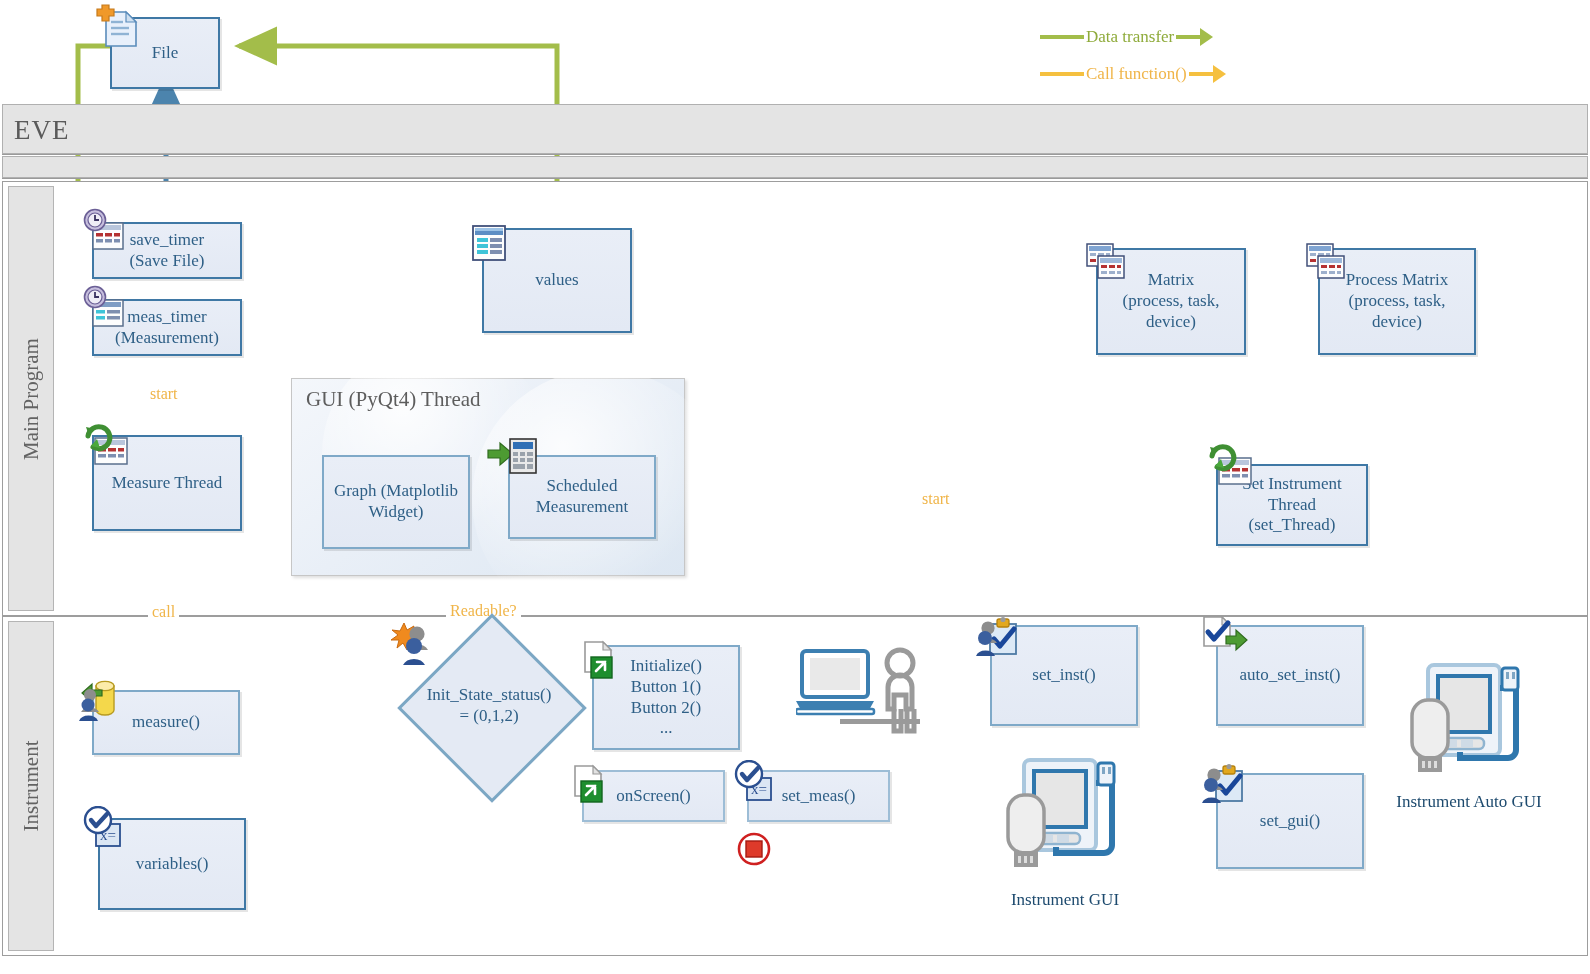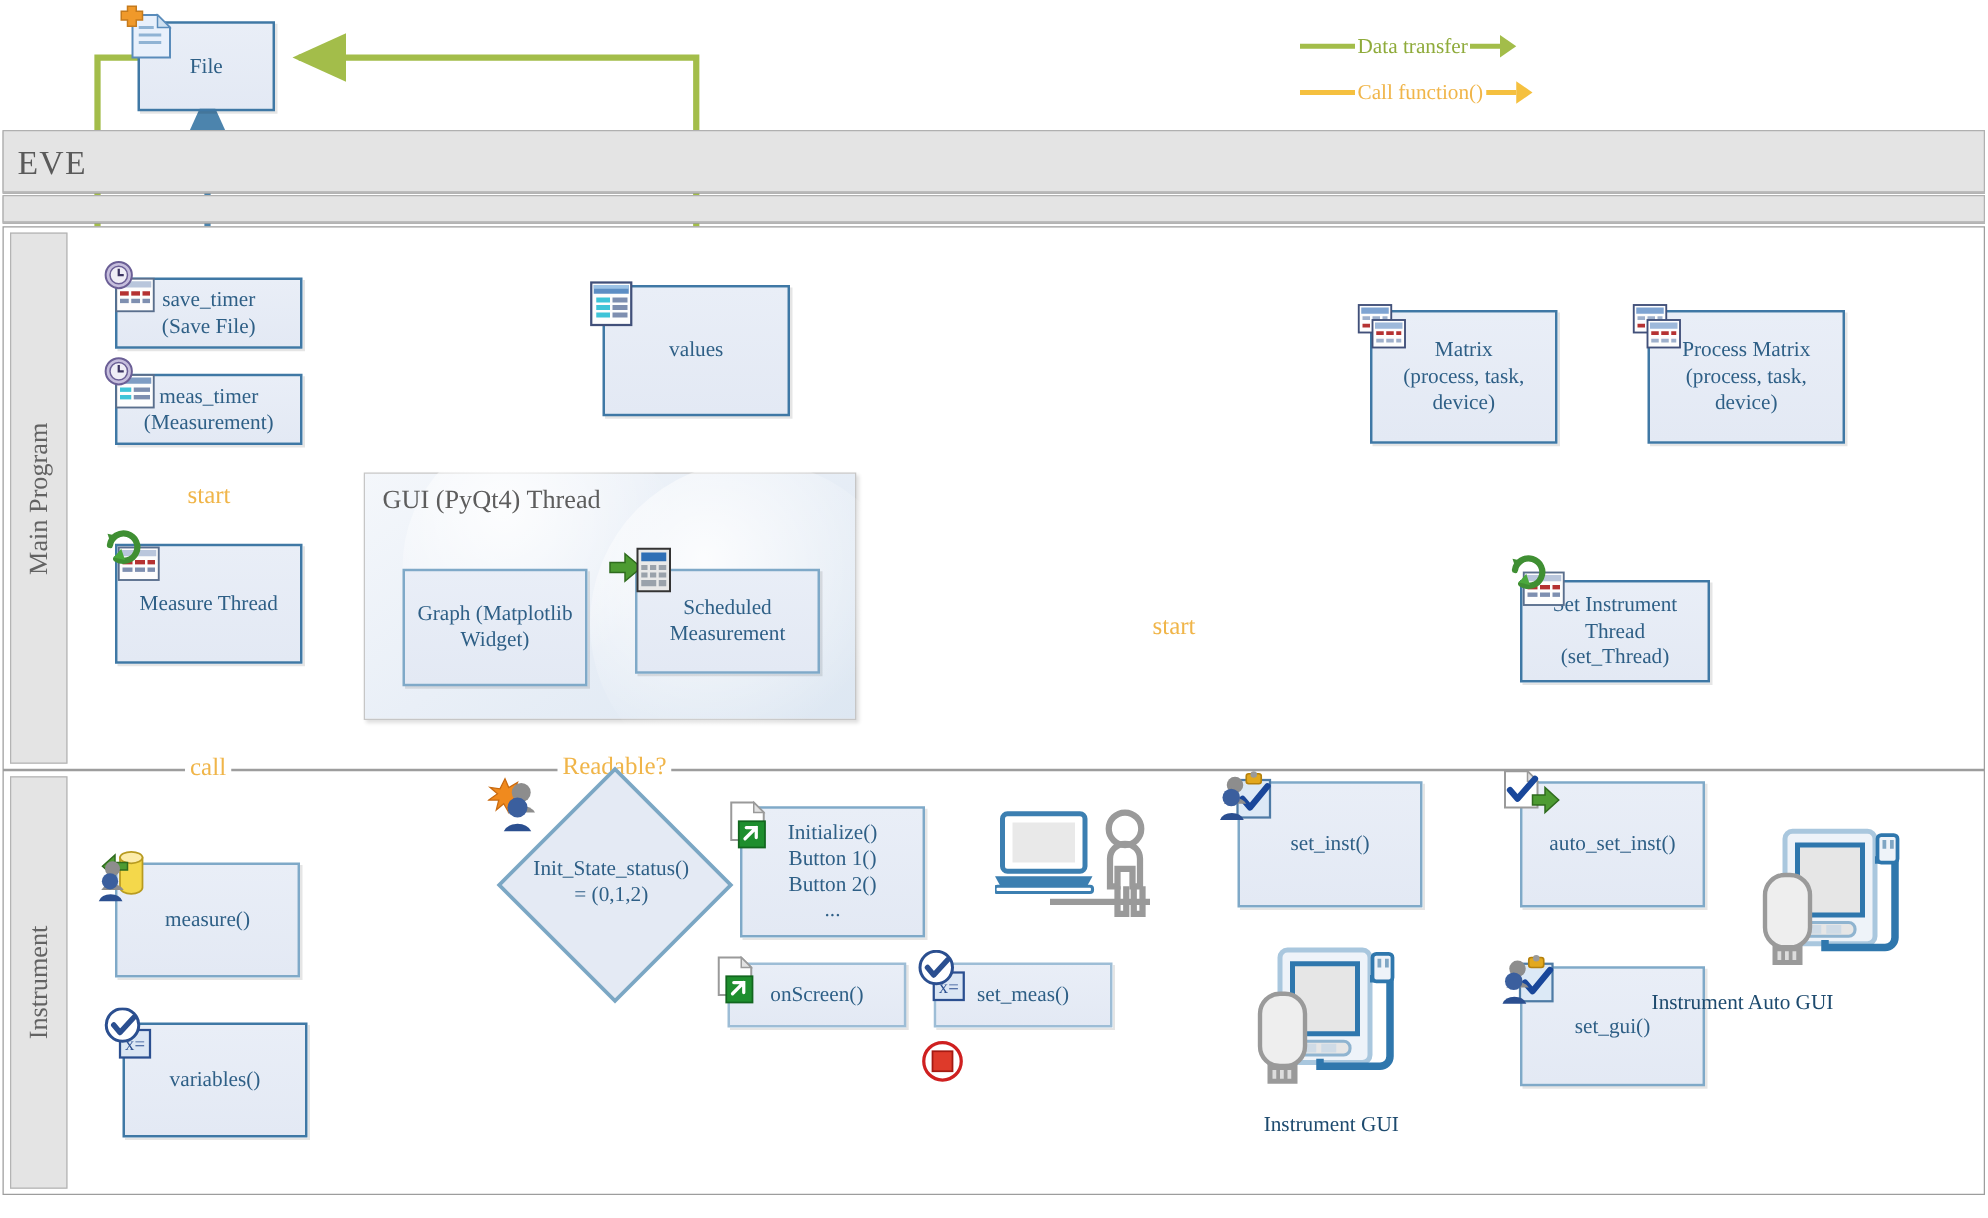--- a/index.html
+++ b/index.html
@@ -38,21 +38,21 @@
 
   
   .group{position:absolute;box-sizing:border-box;
      background:linear-gradient(145deg,#f4f7fb 0%,#e9eff7 45%,#dde7f2 100%);
      border:1px solid #c6c6c6;box-shadow:2px 2px 3px rgba(0,0,0,.13);}
   .group .gtitle{position:absolute;left:14px;top:8px;color:#5d5d5d;font-size:21px;}
   .group .swirl{position:absolute;border-radius:50%;
      background:radial-gradient(circle at 35% 30%,rgba(255,255,255,.85),rgba(255,255,255,0) 62%);}
 
   
-  .elabel{position:absolute;font-size:20px;background:#ffffff;padding:0 4px;}
+  .elabel{position:absolute;font-size:16px;background:#ffffff;padding:0 4px;}
   .elabel.o{color:#f0b549;}
 
   
   .legend-row{position:absolute;display:flex;align-items:center;font-size:17px;}
   .legend-row .seg{height:4px;width:44px;}
   .legend-row .lbl{padding:0 2px;}
   .legend-row .tip{width:0;height:0;border-top:9px solid transparent;
      border-bottom:9px solid transparent;}
 
   
@@ -372,21 +372,21 @@
     <g fill="#7e8fb0">
         <rect x="18" y="36" width="8" height="3.5"></rect>
         <rect x="28" y="36" width="8" height="3.5"></rect>
         <rect x="38" y="36" width="6" height="3.5"></rect>
       </g>
     <path d="M8,18 a11,11 0 1 1 5,11" fill="none" stroke="#3f8f33" stroke-width="5" stroke-linecap="round"></path>
     <path d="M6,9 l9,2 l-6,7 z" fill="#3f8f33"></path>
     <path d="M20,30 l-9,-2 l6,-7 z" fill="#4aa83c"></path>
   </svg>
 
-  <div class="node soft" style="left:92px;top:690px;width:148px;height:92px;">
+  <div class="node soft" style="left:92px;top:690px;width:148px;height:65px;">
     <span>measure()</span>
   </div>
   <svg class="ico" style="left:78px;top:676px;" width="50" height="48" viewBox="0 0 50 48">
     <path d="M18,10 h18 v24 a9,5 0 0 1 -18,0 z" fill="#f4d84b" stroke="#b89b20" stroke-width="1.4"></path>
     <ellipse cx="27" cy="10" rx="9" ry="4.6" fill="#fcecaa" stroke="#b89b20" stroke-width="1.4"></ellipse>
     <path d="M24,14 l-10,0 l0,-6 l-10,9 l10,9 l0,-6 l10,0 z" fill="#4d9b32" stroke="#2f6b1e" stroke-width="1.2"></path>
     <circle cx="12" cy="19" r="6" fill="#8d8d8d"></circle>
     <path d="M3,36 a10,8 0 0 1 18,0 z" fill="#8d8d8d"></path>
     <circle cx="10" cy="29" r="6.5" fill="#3b5f9e"></circle>
     <path d="M1,45 a10,8 0 0 1 19,0 z" fill="#2b4f90"></path>
@@ -535,15 +535,15 @@
     <rect x="102" y="12" width="3" height="7" fill="#7fa6c4"></rect>
       <rect x="108" y="12" width="3" height="7" fill="#7fa6c4"></rect>
     <rect x="8" y="40" width="36" height="58" rx="16" fill="#eeeeee" stroke="#9a9a9a" stroke-width="3.5"></rect>
     <rect x="14" y="96" width="24" height="16" fill="#9a9a9a"></rect>
     <g fill="#dddddd">
         <rect x="18" y="101" width="3" height="7"></rect>
         <rect x="24" y="101" width="3" height="7"></rect>
         <rect x="30" y="101" width="3" height="7"></rect>
       </g>
   </svg>
-  <div class="caption" style="left:1304px;top:792px;width:180px;">Instrument Auto GUI</div>
+  <div class="caption" style="left:1379px;top:792px;width:180px;">Instrument Auto GUI</div>
 
 </div>
 
 </body></html>

